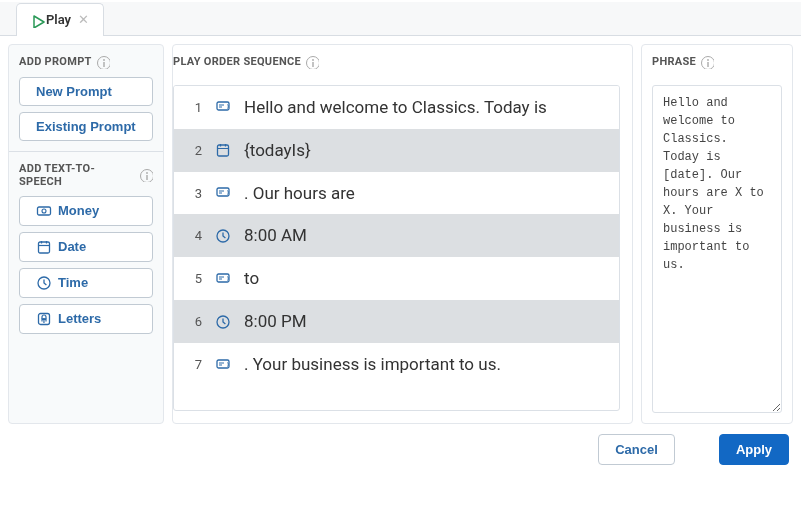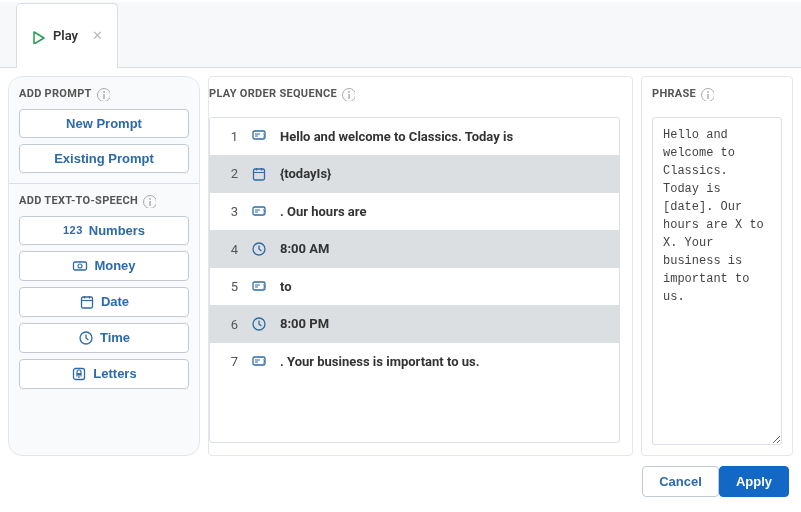--- a/index.html
+++ b/index.html
@@ -1,43 +1,43 @@
 <!DOCTYPE html>
 <html><head>
   <meta charset="utf-8">
   <style>
     * { box-sizing: border-box; margin: 0; padding: 0; }
     body { font-family: -apple-system, BlinkMacSystemFont, "Segoe UI", Roboto, Arial, sans-serif; font-size: 13px; color: #333; background: #fff; width: 801px; height: 512px; overflow: hidden; }
     .editor-header { background: #f7f8f9; border-bottom: 1px solid #d8dde3; padding: 0 16px; }
     .editor-title { font-size: 14px; font-weight: 700; color: #222; padding: 9px 0 8px 0; }
     .tabs-row { display: flex; align-items: flex-end; margin-top: 2px; }
-    .tab { display: flex; align-items: center; gap: 8px; background: #fff; border: 1px solid #d8dde3; border-bottom: none; border-radius: 5px 5px 0 0; padding: 24px 14px; cursor: pointer; position: relative; top: 1px; }
+    .tab { display: flex; align-items: center; gap: 1px; background: #fff; border: 1px solid #d8dde3; border-bottom: none; border-radius: 5px 5px 0 0; padding: 8px 14px; cursor: pointer; position: relative; top: 1px; }
     .tab .play-icon { color: #2a9957; }
     .tab .tab-label { color: #333; font-weight: 600; font-size: 13px; }
     .tab .close { color: #bbb; cursor: pointer; font-size: 13px; margin-left: 6px; }
     .main { display: flex; gap: 8px; padding: 8px 8px 0 8px; height: 388px; }
-    .sidebar { width: 192px; border: 1px solid #e3e7ec; border-radius: 14px; background: #f8fafb; padding: 10px 10px 8px 10px; }
+    .sidebar { width: 156px; border: 1px solid #e3e7ec; border-radius: 4px; background: #f8fafb; padding: 10px 10px 8px 10px; }
     .section-header { font-size: 11px; font-weight: 700; color: #555; letter-spacing: 0.3px; display: flex; align-items: center; gap: 4px; margin-bottom: 8px; text-transform: uppercase; }
     .section-header .info-icon { color: #aaa; }
-    .btn { width: 100%; background: #fff; border: 1px solid #c1cad3; border-radius: 4px; padding: 6px 8px; color: #2d6aa8; font-weight: 600; font-size: 13px; cursor: pointer; margin-bottom: 6px; display: flex; align-items: center; justify-content: center; gap: 6px; }
+    .btn { width: 100%; background: #fff; border: 1px solid #c1cad3; border-radius: 4px; padding: 6px 16px; color: #2d6aa8; font-weight: 600; font-size: 13px; cursor: pointer; margin-bottom: 6px; display: flex; align-items: center; gap: 6px; }
     .btn .icon { color: #2d6aa8; display: inline-flex; }
     .divider { border: none; border-top: 1px solid #dbe0e6; margin: 10px -10px 10px -10px; }
     .center-panel { flex: 1; border: 1px solid #e3e7ec; border-radius: 4px; padding: 10px 12px 12px 0; display: flex; flex-direction: column; }
     .sequence-box { border: 1px solid #dbe0e6; border-radius: 3px; margin-top: 8px; overflow: hidden; flex: 1; }
     .seq-row { display: flex; align-items: center; padding: 10px 10px; gap: 12px; background: #fff; }
     .seq-row.alt { background: #dcdfe2; }
     .seq-num { width: 18px; text-align: right; color: #555; font-size: 13px; }
     .seq-icon { width: 18px; color: #2d6aa8; display: inline-flex; justify-content: center; }
-    .seq-text { flex: 1; color: #333; font-size: 13px; line-height: 1.35; font-weight: bold; }
+    .seq-text { flex: 1; color: #333; font-size: 17px; line-height: 1.35; }
     .right-panel { width: 152px; border: 1px solid #e3e7ec; border-radius: 4px; padding: 10px 10px 10px 10px; display: flex; flex-direction: column; }
     .phrase-box { margin-top: 8px; border: 1px solid #dbe0e6; border-radius: 3px; padding: 8px 10px; font-family: "Courier New", monospace; font-size: 12px; color: #444; line-height: 1.5; flex: 1; white-space: pre-wrap; overflow: auto; resize: both; min-height: 260px; }
     .footer { display: flex; justify-content: flex-end; padding: 10px 12px 12px 12px; }
     .footer-btn { border: 1px solid #c1cad3; border-radius: 4px; padding: 7px 16px; font-size: 13px; font-weight: 600; cursor: pointer; }
     .footer-btn.cancel { background: #fff; color: #2d6aa8; }
-    .footer-btn.apply { background: #1268c4; color: #fff; border-color: #1268c4; }
+    .footer-btn.apply { background: #1268c4; color: #fff; border-color: #1268c4; margin-left: 44px; }
     svg { display: inline-block; vertical-align: middle; }
     .numbers-icon { font-weight:700; font-size:11px; letter-spacing:0.5px; color:#2d6aa8;}
   </style>
 </head>
 <body>
 
 <svg width="0" height="0" style="position:absolute">
   <defs>
     <g id="i-info">
         <circle cx="8" cy="8" r="6.5" fill="none" stroke="currentColor" stroke-width="1"></circle>
@@ -103,24 +103,20 @@
 
     <hr class="divider">
 
     <div class="section-header">
       <span>ADD TEXT-TO-SPEECH</span>
       <span class="info-icon"><svg width="14" height="14">
             <use href="#i-info"></use>
           </svg></span>
     </div>
     <button class="btn">
-        <span class="icon numbers-icon">123</span>
-        <span>Numbers</span>
-      </button>
-    <button class="btn">
         <span class="icon">
           <svg width="16" height="16">
             <use href="#i-money"></use>
           </svg>
         </span>
         <span>Money</span>
       </button>
     <button class="btn">
         <span class="icon">
           <svg width="16" height="16">

